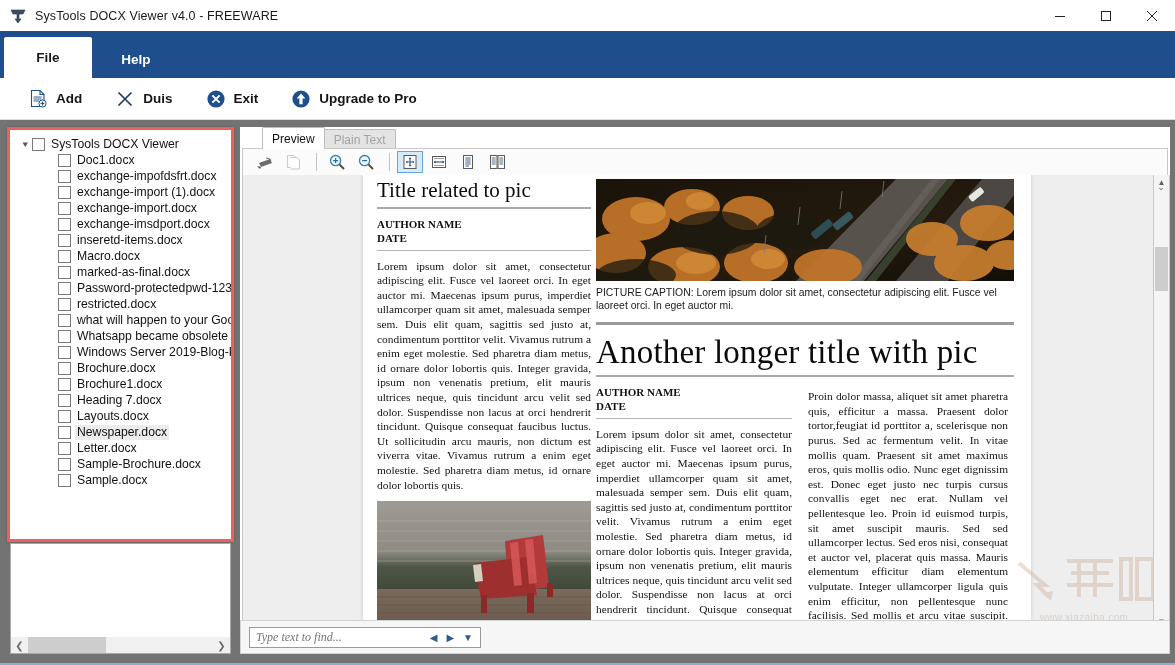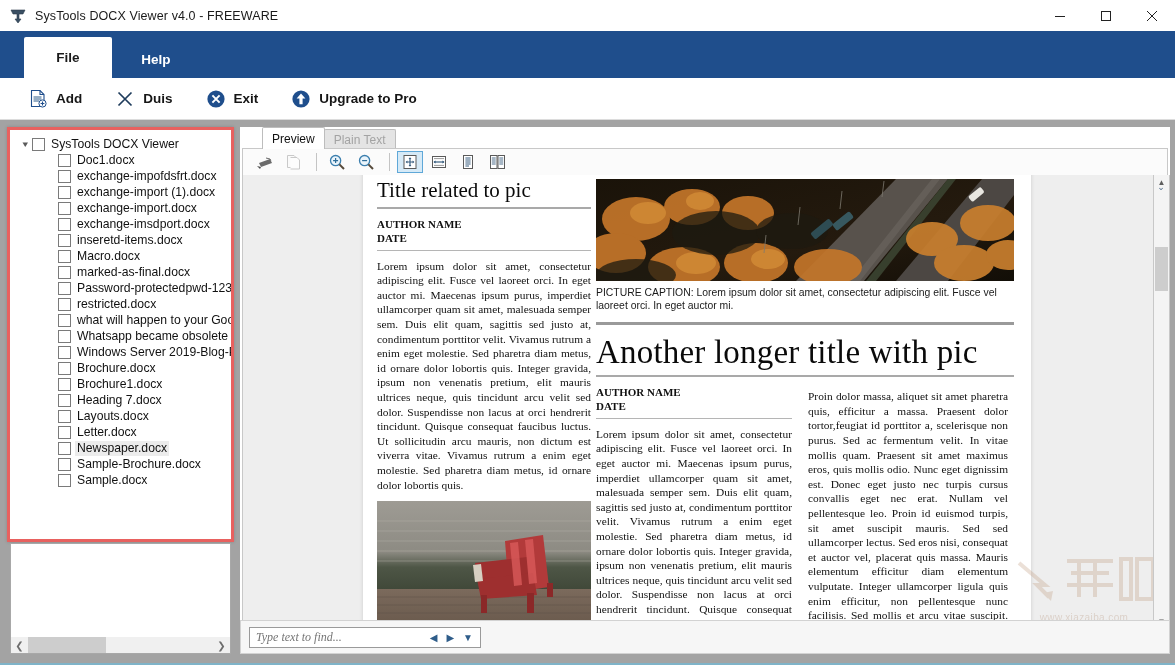--- a/index.html
+++ b/index.html
@@ -4,21 +4,21 @@
 <style>
   html, body {
     margin: 0; padding: 0;
     background: #ffffff;
     font-family: "Liberation Sans", sans-serif;
   }
   #app {
     position: relative;
     width: 1175px; height: 665px;
     overflow: hidden;
-    background: #a3a3a3;
+    background: #737373;
     border-bottom: 2px solid #7fb3c8;
     box-sizing: border-box;
   }
 
   
   .titlebar {
     position: absolute; left: 0; top: 0; width: 1175px; height: 31px;
     background: #ffffff;
     display: flex; align-items: center;
   }
@@ -38,21 +38,21 @@
     width: 46px; height: 31px; display: flex; align-items: center;
     justify-content: center; cursor: default;
   }
   .win-btn svg { display: block; }
 
   
   .ribbon {
     position: absolute; left: 0; top: 31px; width: 1175px; height: 47px;
     background: #1f4e8c;
   }
-  .ribbon-tabs { display: flex; height: 47px; align-items: flex-end; padding-left: 24px; }
+  .ribbon-tabs { display: flex; height: 47px; align-items: flex-end; padding-left: 4px; }
   .rtab {
     height: 38px; min-width: 88px; padding: 0 22px;
     display: flex; align-items: center; justify-content: center;
     font-size: 13.5px; font-weight: bold; color: #ffffff;
     box-sizing: border-box;
   }
   .rtab.active {
     background: #ffffff; color: #1a1a1a;
     border-top-left-radius: 2px; border-top-right-radius: 2px;
     height: 41px;
@@ -406,27 +406,27 @@
             <span class="tree-label">Brochure1.docx</span>
           </div>
           <div class="tree-row child">
             <span class="tree-cb"></span>
             <span class="tree-label">Heading 7.docx</span>
           </div>
           <div class="tree-row child">
             <span class="tree-cb"></span>
             <span class="tree-label">Layouts.docx</span>
           </div>
+          <div class="tree-row child selected">
+            <span class="tree-cb"></span>
+            <span class="tree-label">Newspaper.docx</span>
+          </div>
           <div class="tree-row child">
             <span class="tree-cb"></span>
             <span class="tree-label">Letter.docx</span>
-          </div>
-          <div class="tree-row child selected">
-            <span class="tree-cb"></span>
-            <span class="tree-label">Newspaper.docx</span>
           </div>
           <div class="tree-row child">
             <span class="tree-cb"></span>
             <span class="tree-label">Sample-Brochure.docx</span>
           </div>
           <div class="tree-row child">
             <span class="tree-cb"></span>
             <span class="tree-label">Sample.docx</span>
           </div>
         </div>

